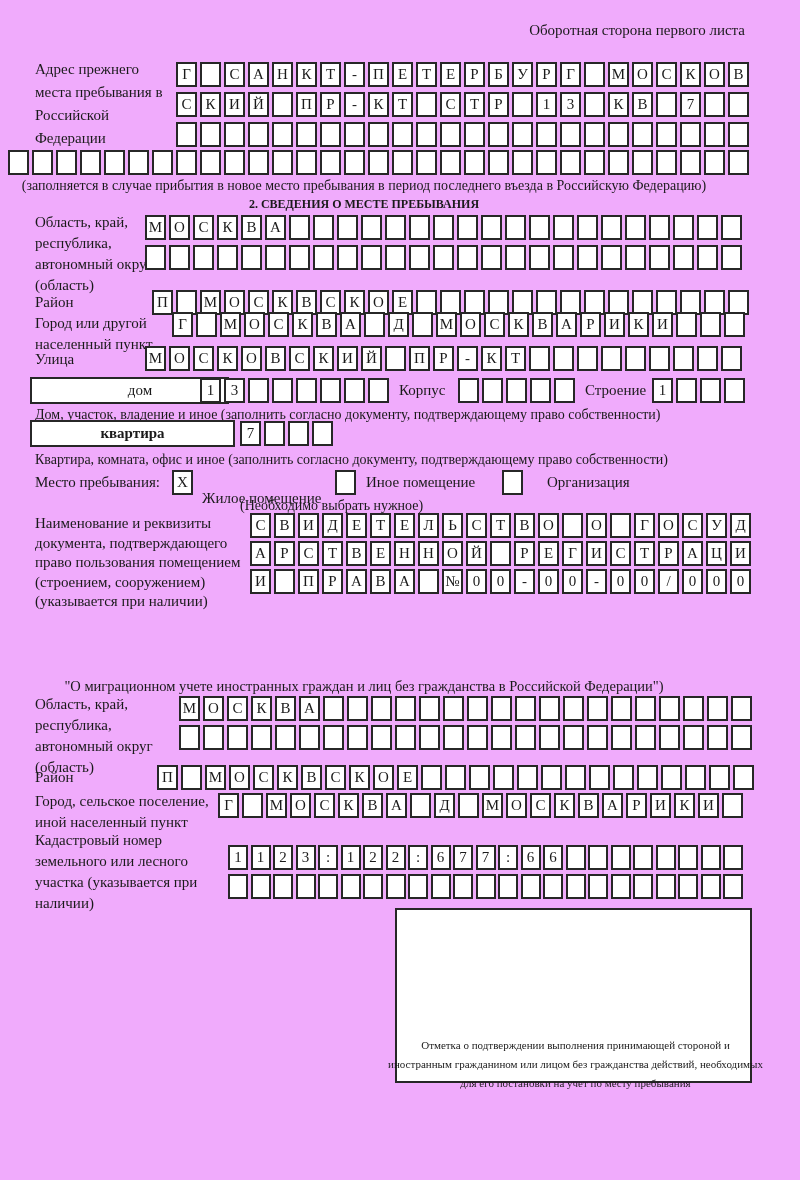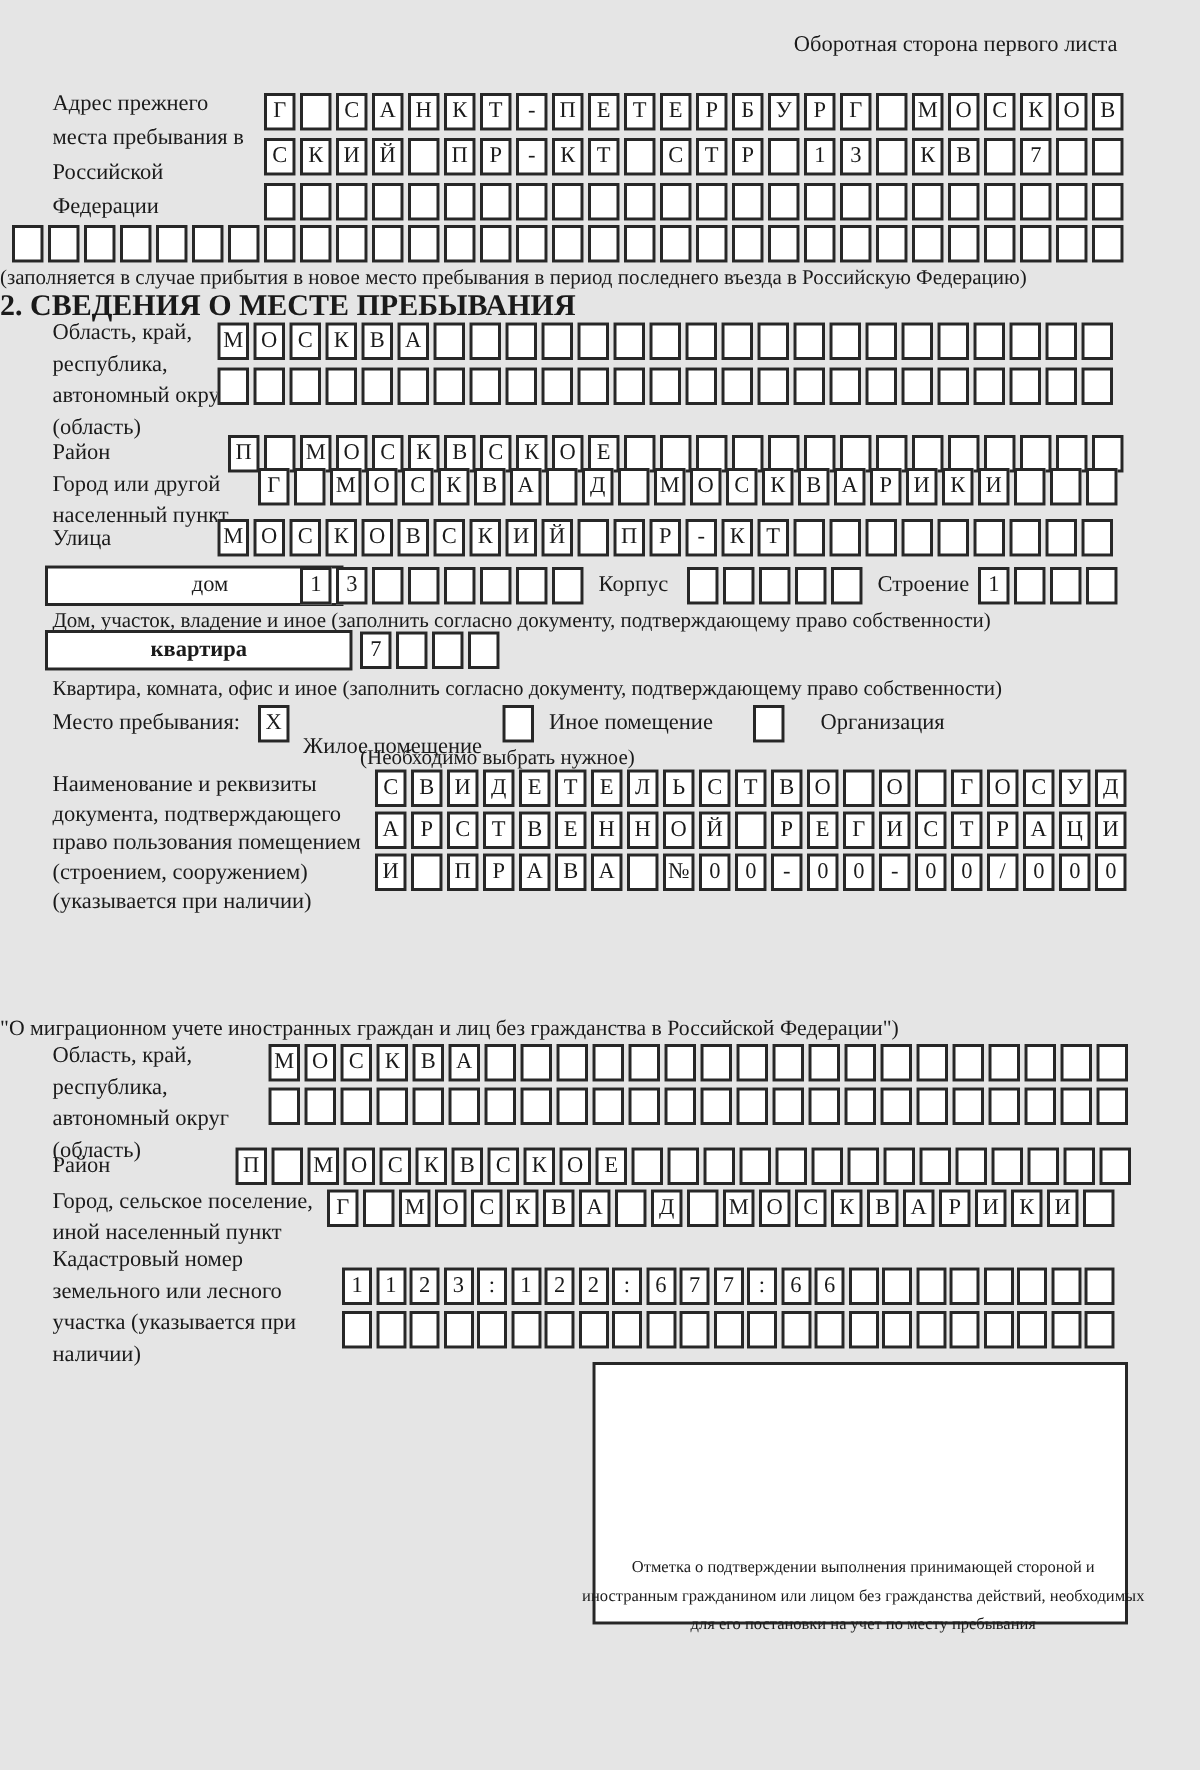--- a/index.html
+++ b/index.html
@@ -1,22 +1,22 @@
 <!DOCTYPE html>
 <html><head>
 <meta charset="utf-8">
 <style>
   html,body{margin:0;padding:0;background:#fff;}
   .page{
-    position:relative;width:800px;height:1180px;background:#e5e5e5;
+    position:relative;width:800px;height:1180px;background:#f0abfc;
     font-family:"Liberation Serif","DejaVu Serif",serif;color:#1a1a1a;overflow:hidden;
   }
   .lbl{position:absolute;font-size:15px;line-height:21px;}
   .caption{position:absolute;font-size:14px;line-height:18px;}
-  .center{left:0;width:728px;}
+  .center{left:0;width:728px;text-align:center;}
   .bold{font-weight:bold;}
   .boxrow{position:absolute;display:flex;}
   .cb{
     width:21px;height:25px;border:2px solid #272727;box-sizing:border-box;
     margin-right:3px;flex:0 0 auto;display:flex;align-items:center;justify-content:center;
     font-size:15px;background:#fff;
   }
   .tight .cb{width:20px;margin-right:2.5px;}
   .labelbox{
     position:absolute;border:2px solid #272727;box-sizing:border-box;height:27px;
@@ -142,21 +142,21 @@
       <span class="cb"></span>
       <span class="cb"></span>
       <span class="cb"></span>
       <span class="cb"></span>
       <span class="cb"></span>
       <span class="cb"></span>
       <span class="cb"></span>
     </div>
   <div class="caption center" style="top:177px;">(заполняется в случае прибытия в новое место пребывания в период последнего въезда в Российскую Федерацию)</div>
 
-  <div class="lbl bold center" style="position:absolute;top:194px;font-size:20px;">2. СВЕДЕНИЯ О МЕСТЕ ПРЕБЫВАНИЯ</div>
+  <div class="lbl bold center" style="position:absolute;top:194px;font-size:12px;">2. СВЕДЕНИЯ О МЕСТЕ ПРЕБЫВАНИЯ</div>
 
   <div class="lbl" style="left:35px;top:212px;width:120px;">Область, край, республика, автономный округ (область)</div>
   <div class="boxrow" style="left:145px;top:215px;">
       <span class="cb">М</span>
       <span class="cb">О</span>
       <span class="cb">С</span>
       <span class="cb">К</span>
       <span class="cb">В</span>
       <span class="cb">А</span>
       <span class="cb"></span>

